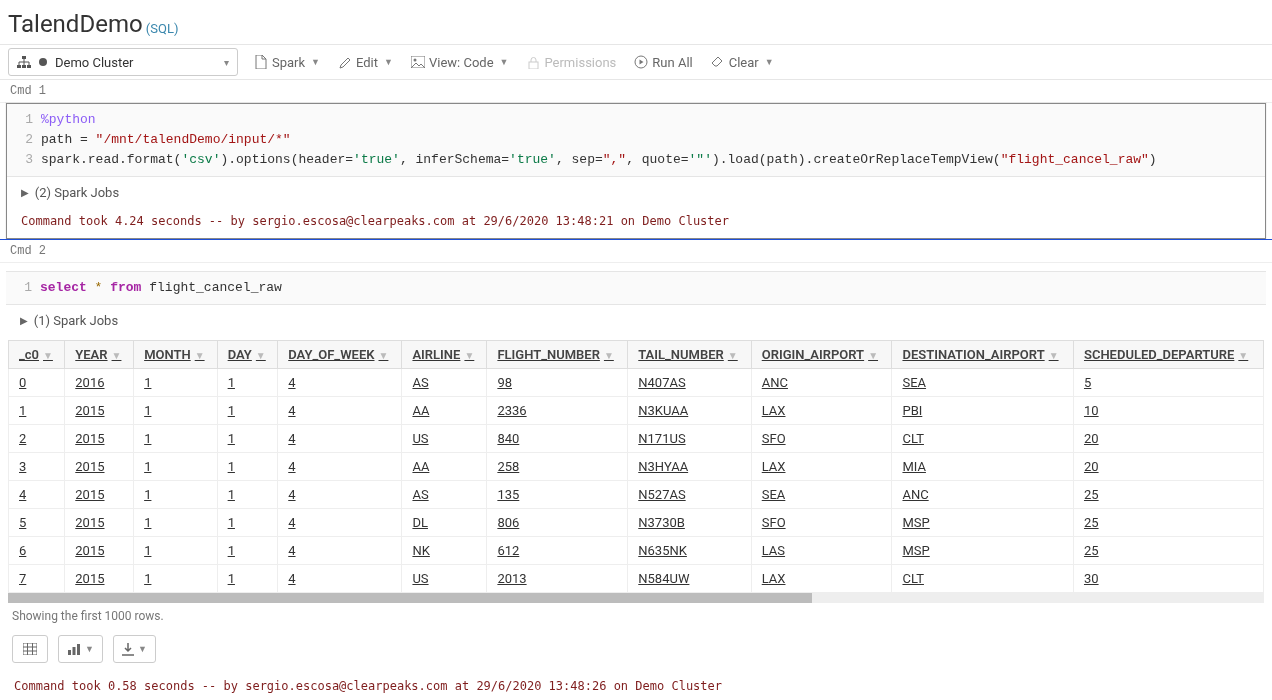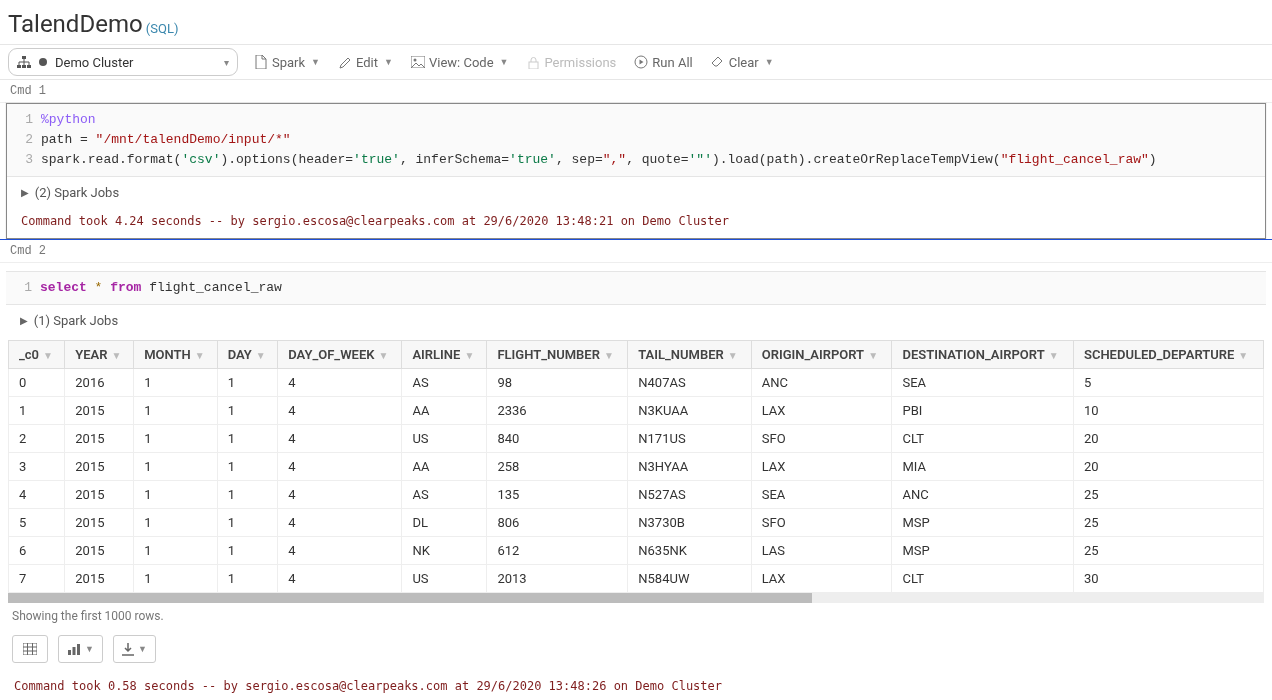--- a/index.html
+++ b/index.html
@@ -1,21 +1,21 @@
 <!DOCTYPE html>
 <html><head>
 <meta charset="utf-8">
 <style>
   * { box-sizing: border-box; margin: 0; padding: 0; }
   body { font-family: -apple-system, BlinkMacSystemFont, "Segoe UI", Roboto, Helvetica, Arial, sans-serif; font-size: 13px; color: #333; background: #fff; width: 1272px; }
   .header { padding: 10px 8px 6px 8px; }
   .title { font-size: 24px; font-weight: 400; color: #333; }
   .title-lang { color: #3a87ad; font-size: 13px; vertical-align: middle; }
   .toolbar { display: flex; align-items: center; padding: 4px 8px; border-top: 1px solid #e6e6e6; border-bottom: 1px solid #e6e6e6; height: 36px; gap: 14px; }
-  .cluster-select { display: flex; align-items: center; border: 1px solid #ccc; border-radius: 9px; height: 28px; padding: 0 8px; min-width: 230px; gap: 8px; cursor: pointer; }
+  .cluster-select { display: flex; align-items: center; border: 1px solid #ccc; border-radius: 3px; height: 28px; padding: 0 8px; min-width: 230px; gap: 8px; cursor: pointer; }
   .cluster-icon { font-size: 12px; }
   .status-dot { width: 8px; height: 8px; border-radius: 50%; background: #555; display: inline-block; }
   .cluster-name { flex: 1; color: #333; }
   .chev { color: #888; font-size: 10px; }
   .tb-item { display: flex; align-items: center; gap: 4px; color: #666; cursor: pointer; padding: 4px 2px; }
   .tb-item.disabled { color: #bbb; cursor: default; }
   .tb-icon { width: 14px; display: inline-flex; justify-content: center; }
   .caret { font-size: 9px; color: #888; margin-left: 2px; }
   .cmd-label { font-family: Liberation Mono, monospace; font-size: 12px; color: #777; padding: 4px 10px; border-bottom: 1px solid #eee; }
   .cell { border: 1px solid #bbb; margin: 0 6px; background: #fff; }
@@ -26,21 +26,21 @@
   .code-lines { flex: 1; white-space: pre; overflow-x: auto; padding-right: 10px; }
   .tok-m { color: #8b5cf6; }
   .tok-s { color: #a31515; }
   .tok-s2 { color: #0b7a47; }
   .tok-kw { color: #a626a4; font-weight: bold; }
   .tok-all { color: #986801; }
   .expander { padding: 8px 14px; color: #555; cursor: pointer; display: flex; align-items: center; gap: 6px; }
   .expander .tri { font-size: 10px; color: #666; }
   .status-line { font-family: Menlo, Consolas, monospace; font-size: 12px; color: #7f1d1d; padding: 6px 14px 10px 14px; }
   .result-table-wrap { overflow-x: auto; margin: 0 8px; }
-  table.result { border-collapse: collapse; width: 100%; min-width: 1230px; font-size: 13px; }
+  table.result { border-collapse: collapse; width: 100%; min-width: 1230px; font-size: 13px; text-decoration: underline; }
   table.result th { background: #f7f7f7; border: 1px solid #ddd; padding: 6px 10px; text-align: left; font-weight: 600; color: #444; white-space: nowrap; }
   table.result th .sort { color: #bbb; font-size: 10px; margin-left: 4px; }
   table.result td { border: 1px solid #eee; padding: 6px 10px; color: #333; }
   .hscroll { height: 10px; background: #eee; position: relative; margin: 0 8px; }
   .hscroll .thumb { position: absolute; left: 0; top: 0; height: 10px; width: 64%; background: #bcbcbc; }
   .rows-note { color: #777; font-size: 12px; padding: 6px 12px; }
   .result-actions { display: flex; gap: 10px; padding: 6px 12px 10px 12px; }
   .btn { border: 1px solid #ccc; border-radius: 3px; background: #fff; height: 28px; min-width: 36px; display: inline-flex; align-items: center; justify-content: center; cursor: pointer; padding: 0 8px; gap: 4px; color: #555; }
   .btn .caret2 { font-size: 9px; color: #888; }
   svg { display: block; }

